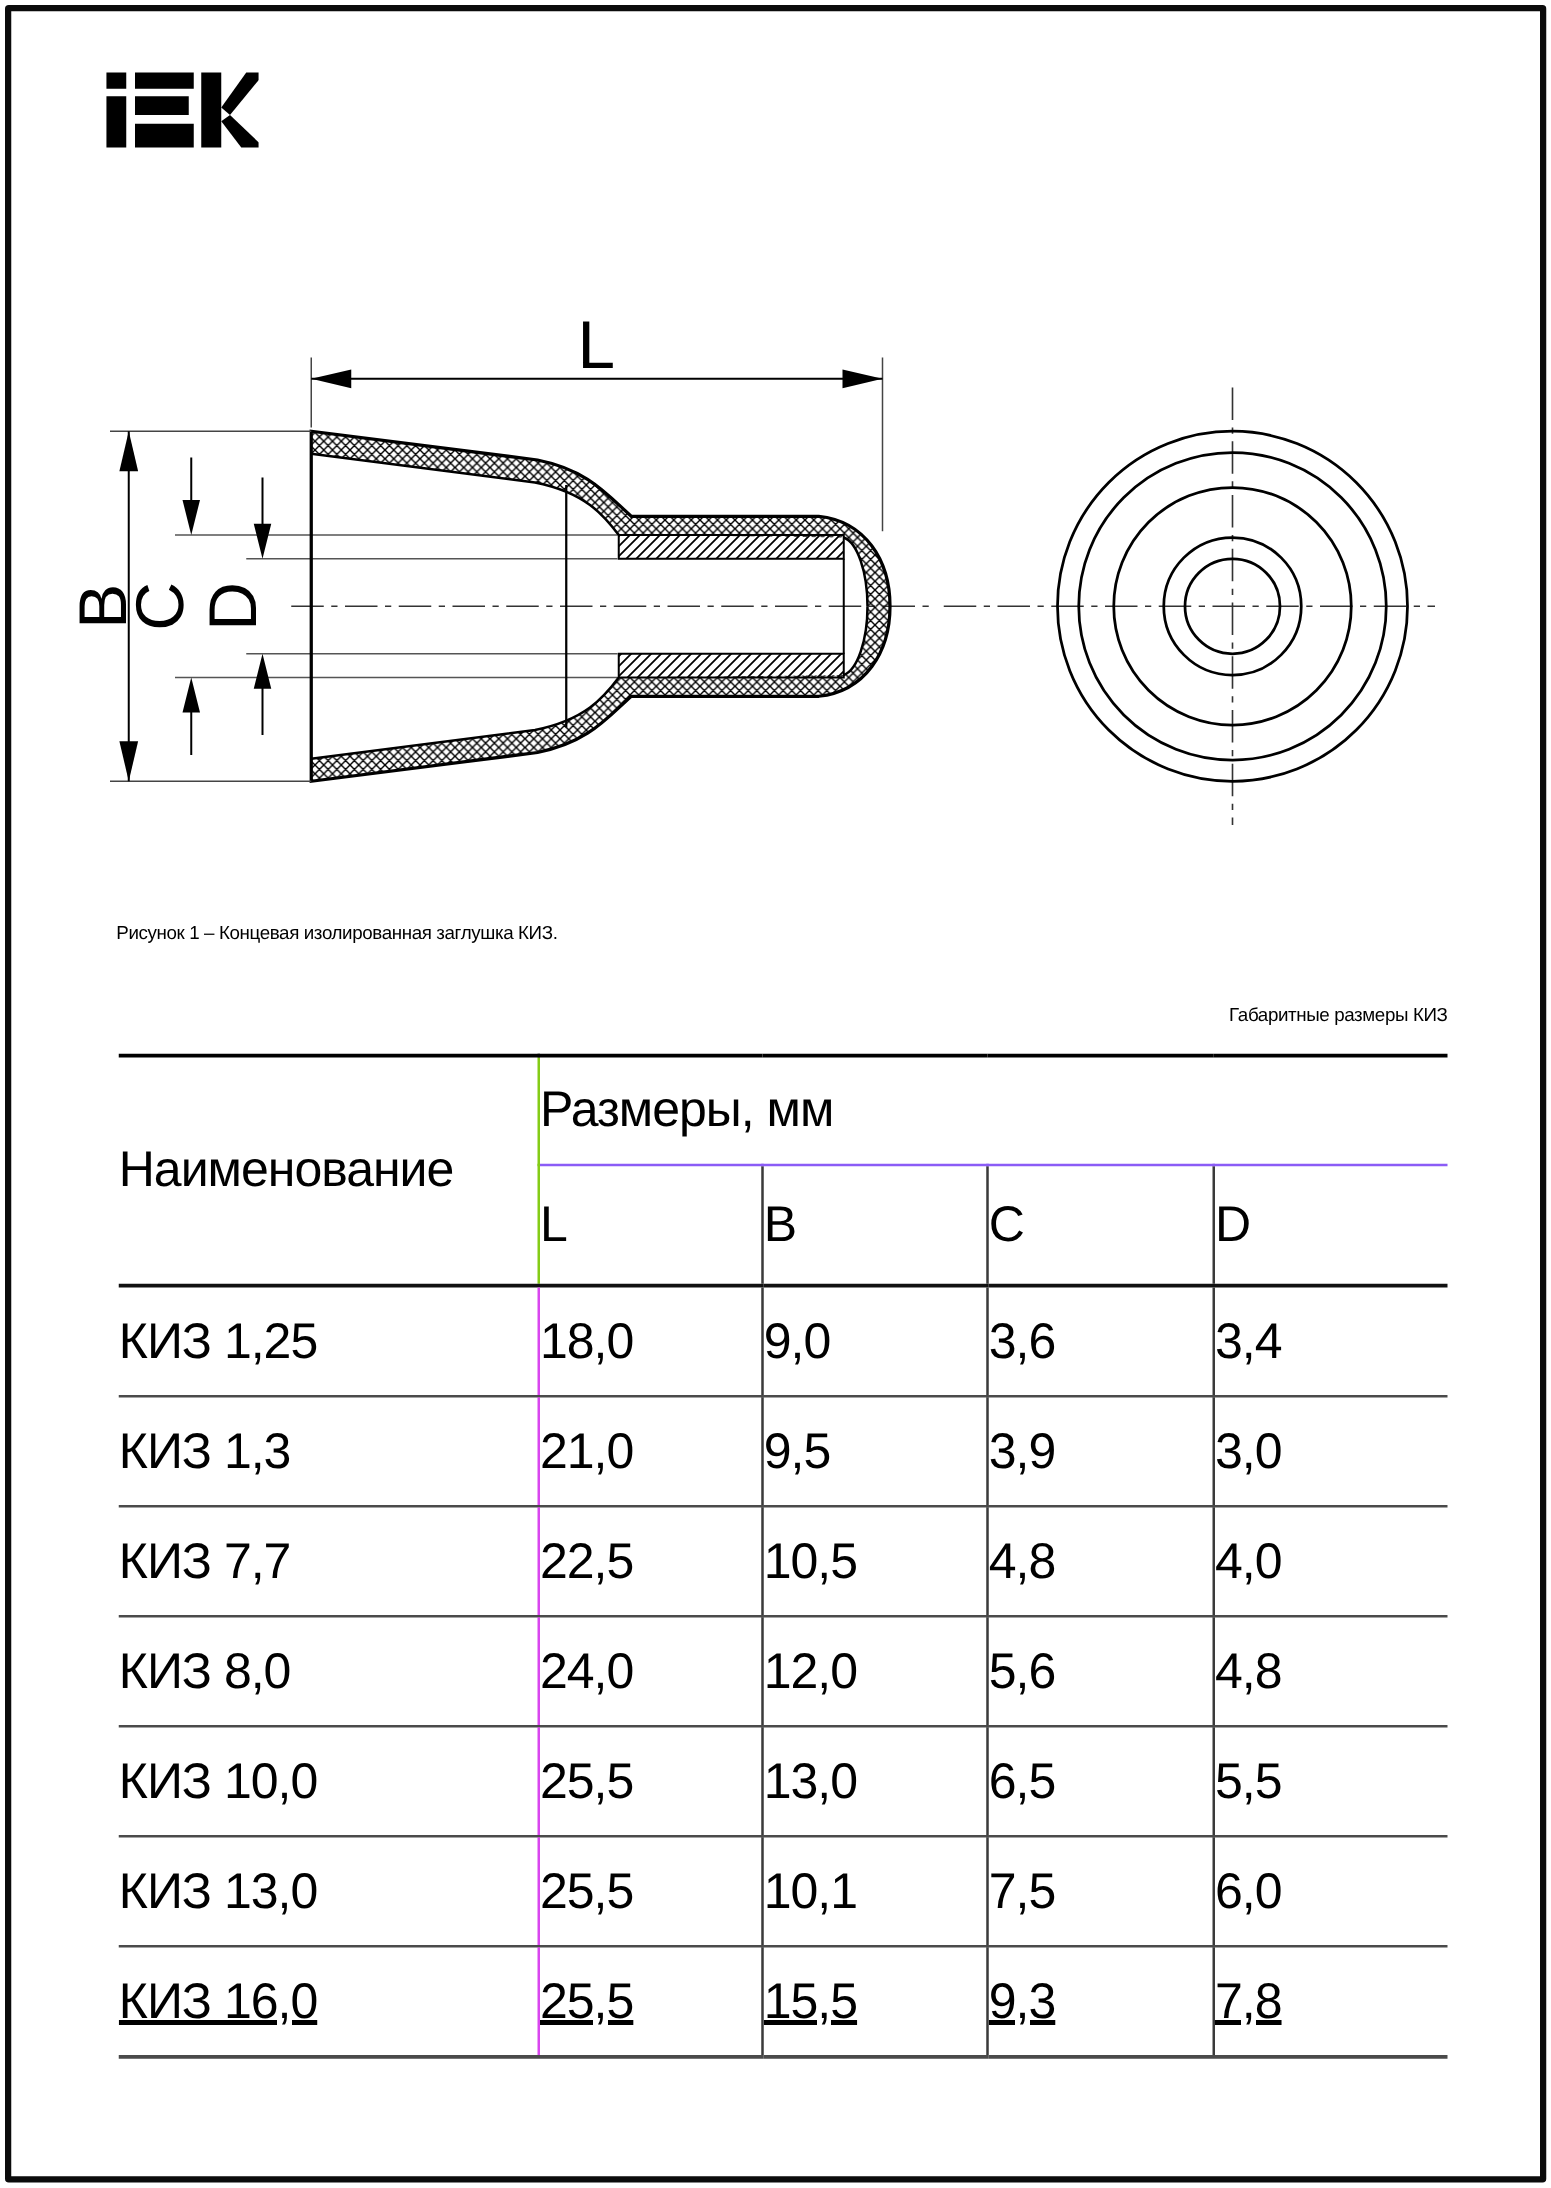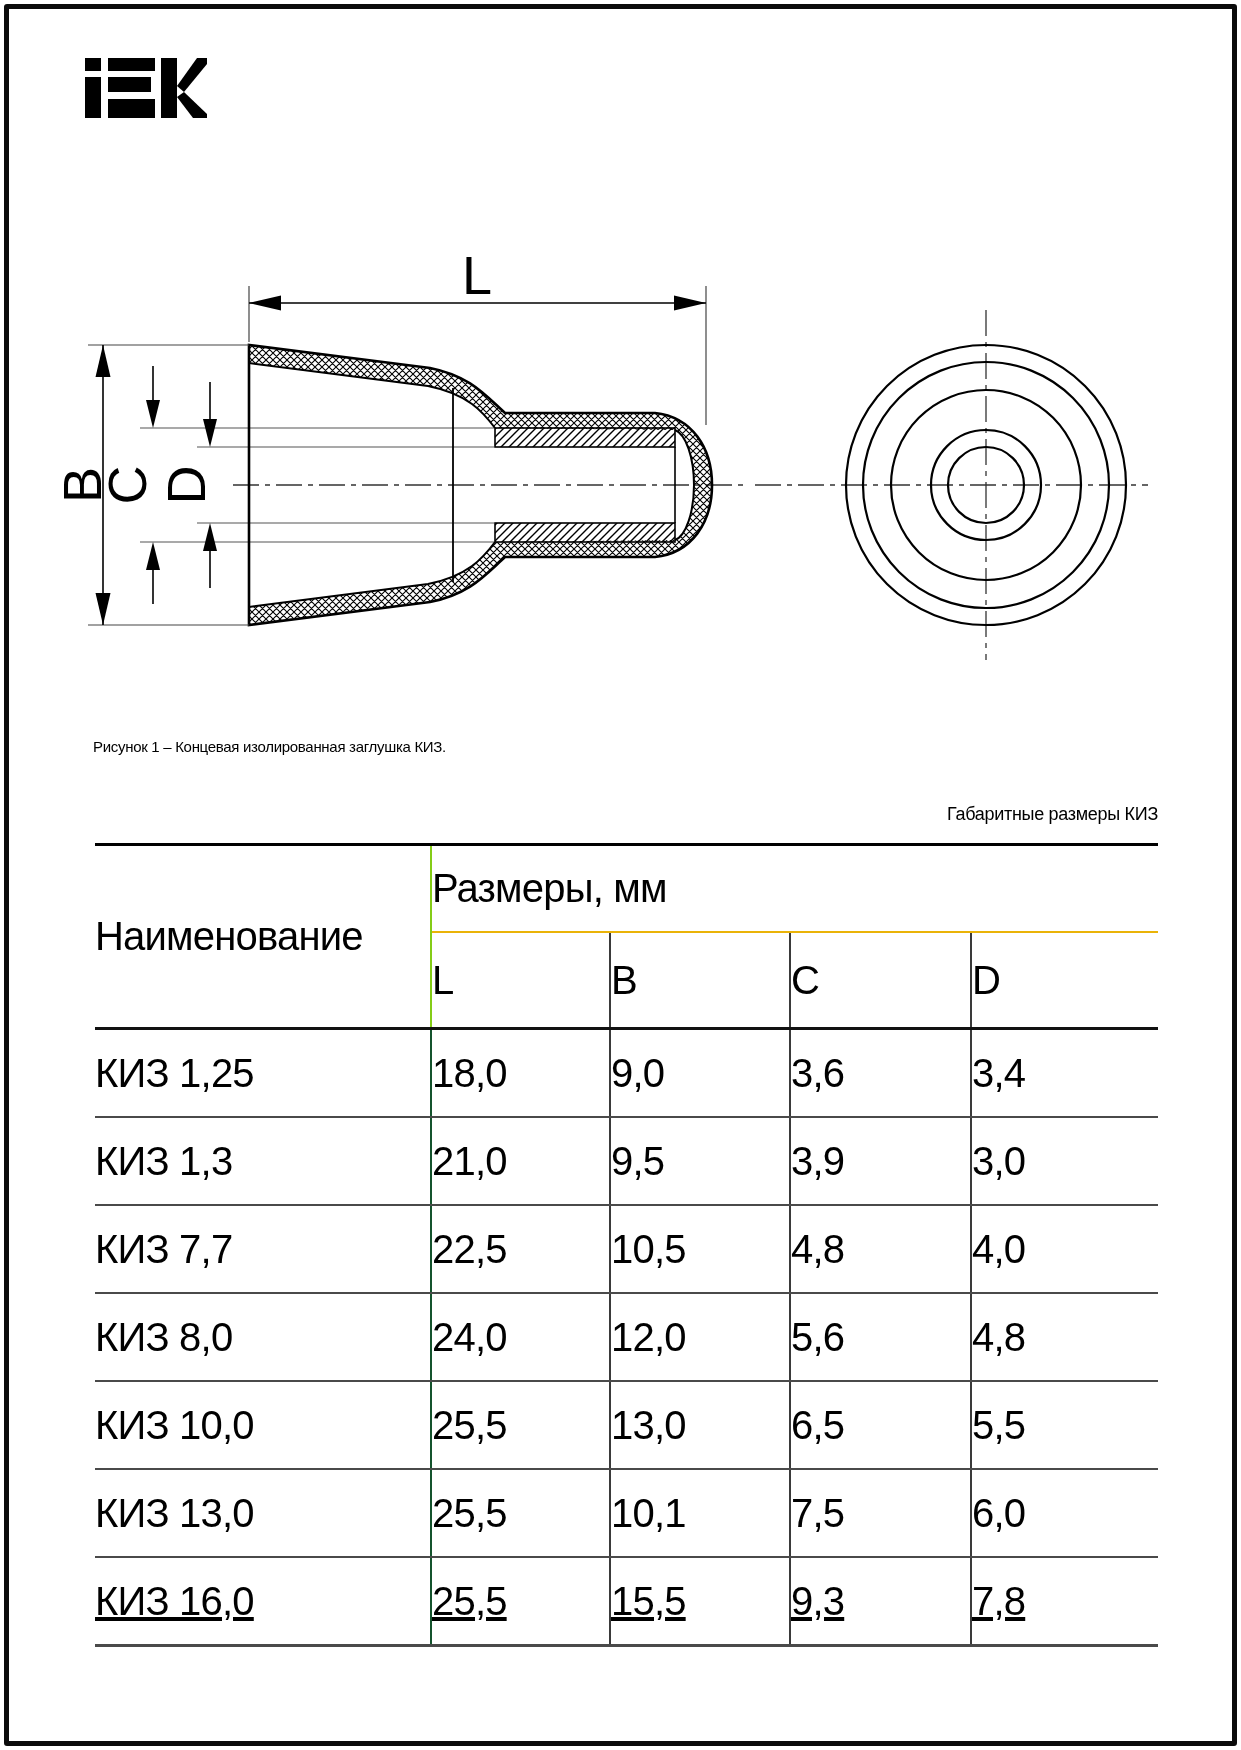--- a/index.html
+++ b/index.html
@@ -41,21 +41,21 @@
     font-size: 15px;
     letter-spacing: -0.3px;
     white-space: nowrap;
   }
   .note {
     position: absolute;
     left: 95px;
     top: 804px;
     width: 1063px;
     text-align: right;
-    font-size: 18px;
+    font-size: 15px;
     letter-spacing: -0.3px;
   }
   table.dims {
     position: absolute;
     left: 95px;
     top: 843px;
     width: 1063px;
     border-collapse: collapse;
     table-layout: fixed;
     border-top: 3px solid #000;
@@ -70,34 +70,34 @@
   }
   td.name-head {
     vertical-align: top;
     padding: 16px 0 0 13px;
     border-right: 2px solid #84cc16;
     border-bottom: 3px solid #111;
   }
   td.sizes-head {
     height: 85px;
     padding-left: 17px;
-    border-bottom: 2px solid #eab308;
+    border-bottom: 2px solid #8b5cf6;
   }
   td.subhead {
     height: 94px;
     padding-left: 17px;
     border-bottom: 3px solid #111;
   }
   td.subhead.divr, td.cell-val.divr {
     border-right: 2px solid #3a3a3a;
   }
   td.cell-name {
     height: 86px;
     padding-left: 13px;
-    border-right: 2px solid #14532d;
+    border-right: 2px solid #d946ef;
     border-bottom: 2px solid #4a4a4a;
   }
   td.cell-val {
     height: 86px;
     padding-left: 17px;
     border-bottom: 2px solid #4a4a4a;
     margin-top: 20px;
   }
   tr.last td {
     border-bottom: 3px solid #4a4a4a;

